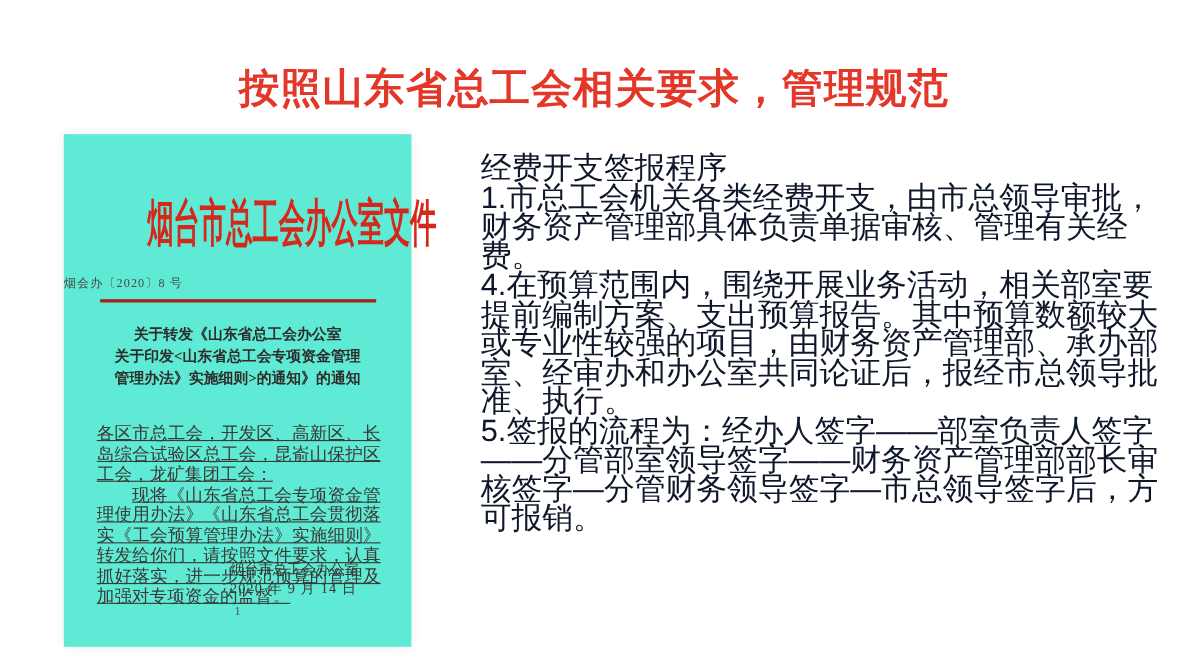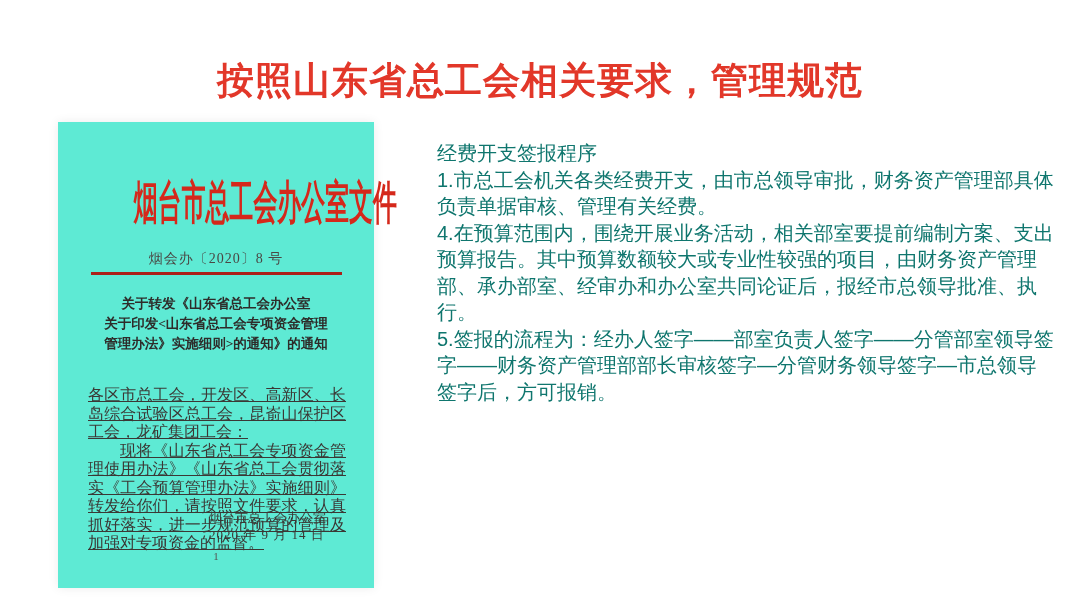--- a/index.html
+++ b/index.html
@@ -22,22 +22,21 @@
     font-family: "Liberation Serif", "DejaVu Serif", serif;
   }
   .doc-masthead {
     position: absolute; top: 58px; left: 0; right: 0;
     text-align: center; white-space: nowrap;
     color: #d5281b; font-weight: 700; font-size: 46px; line-height: 1;
     transform: scaleX(0.52); transform-origin: center;
   }
   .doc-number {
     position: absolute; top: 128px; left: 0; right: 0;
-    text-align: center;
-    font-size: 14px; letter-spacing: 1px; color: #4a4744;
+    font-size: 11px; letter-spacing: 1px; color: #4a4744;
   }
   .doc-rule {
     position: absolute; top: 150px; left: 33px; width: 251px;
     border-top: 3px solid #ab2018;
   }
   .doc-notice-title {
     position: absolute; top: 172px; left: 0; right: 0;
     text-align: center;
     font-size: 13.5px; font-weight: 700; line-height: 20px; color: #2e2c2a;
   }
@@ -56,21 +55,21 @@
   .doc-signature .date { margin-top: 2px; letter-spacing: 1px; }
   .doc-pagenum {
     position: absolute; top: 428px; left: 0; right: 0;
     text-align: center;
     font-size: 11px; color: #555;
   }
 
   
   .procedure {
     position: absolute; left: 437px; top: 140px; width: 617px;
-    font-size: 20px; line-height: 26.5px; color: #0f766e;
+    font-size: 28px; line-height: 26.5px; color: #0f172a;
   }
   .procedure p { margin: 0; }
 </style>
 </head>
 <body>
 
 <h1 class="slide-title">按照山东省总工会相关要求，管理规范</h1>
 
 <div class="doc">
   <div class="doc-masthead">烟台市总工会办公室文件</div>

